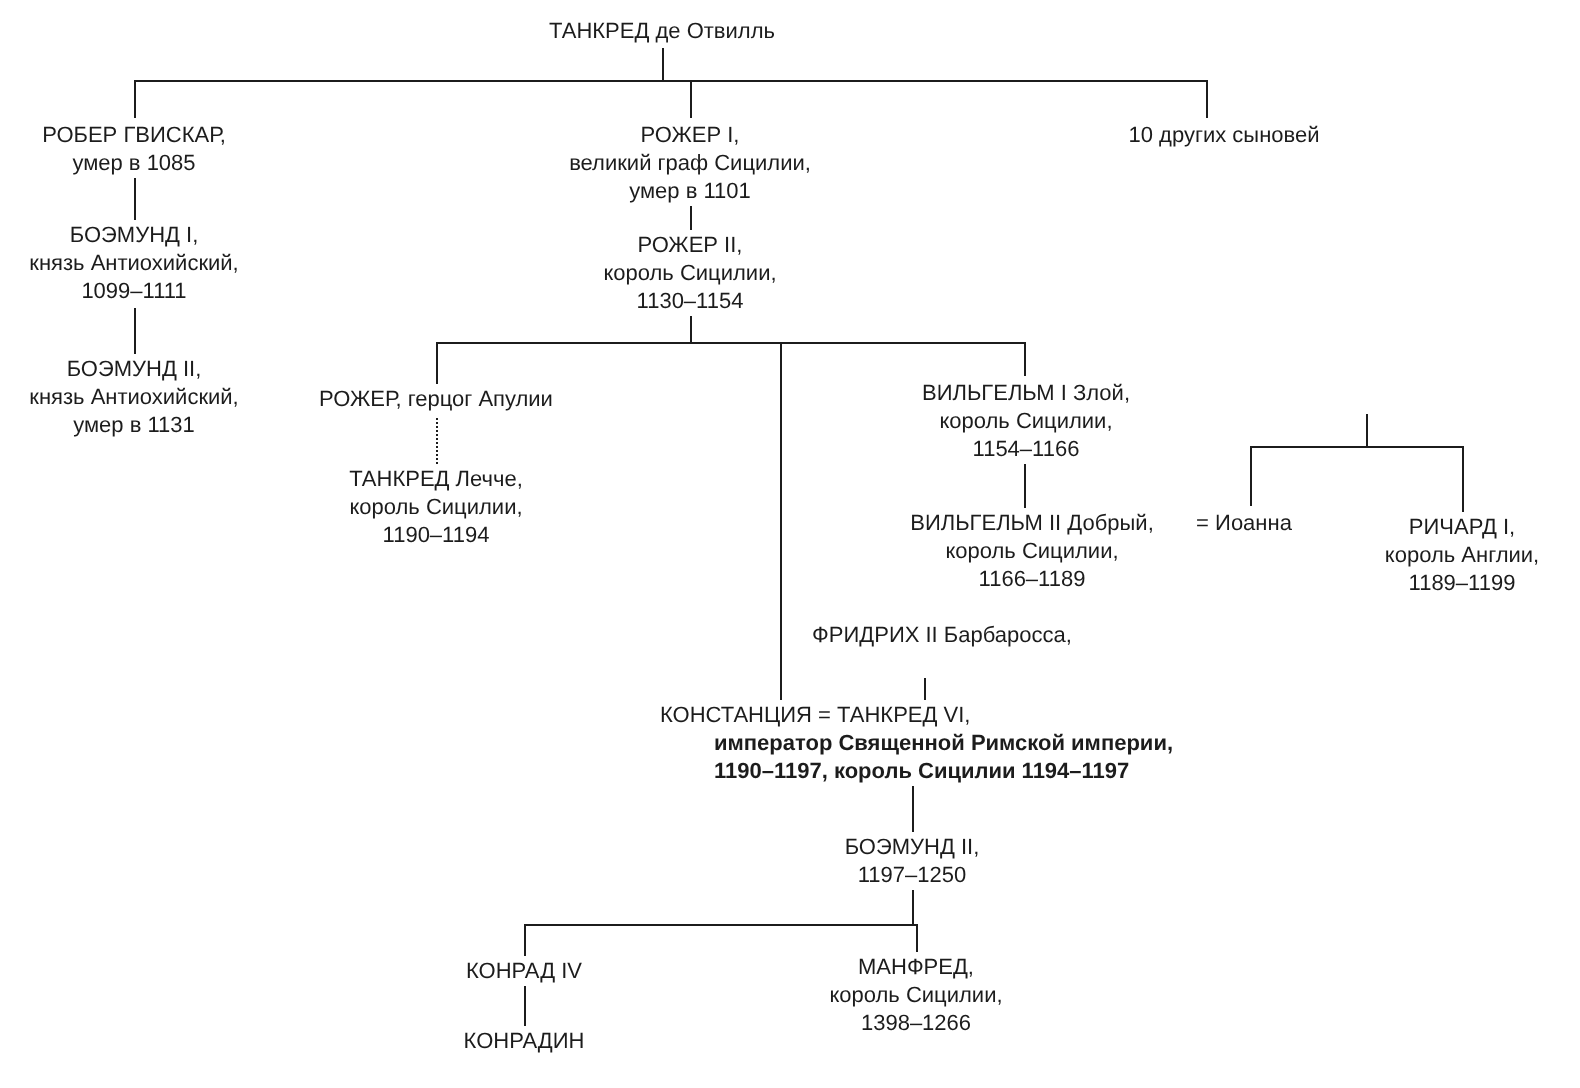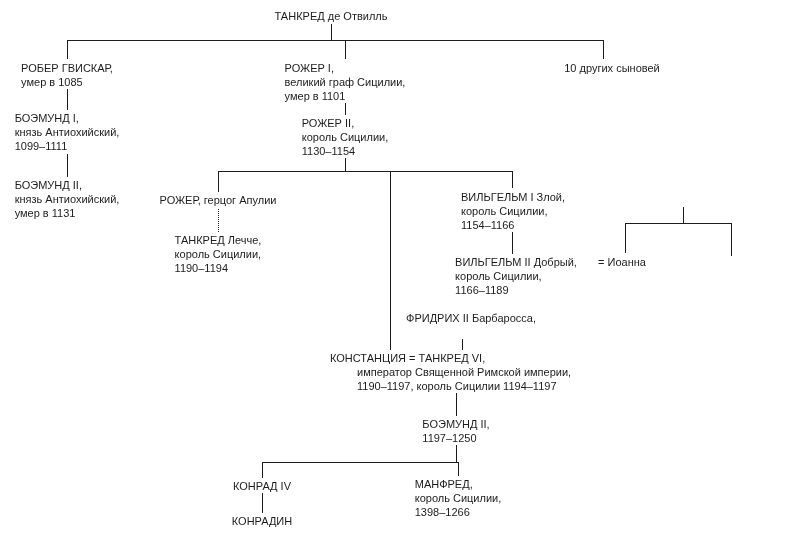--- a/index.html
+++ b/index.html
@@ -3,24 +3,24 @@
 <meta charset="utf-8">
 <style>
   * { margin:0; padding:0; box-sizing:border-box; }
   html,body { background:#ffffff; }
   body { font-family:"Liberation Sans", sans-serif; }
   .canvas {
     position:relative; width:790px; height:544px; margin:0 auto;
     background:#ffffff; color:#1c1c1c; font-size:11px; line-height:14px;
     overflow:hidden;
   }
-  .node { position:absolute; white-space:nowrap; text-align:left; }
+  .node { position:absolute; white-space:nowrap; text-align:center; }
   .node.c { transform:translateX(-50%); }
   .node.l { text-align:left; }
-  .node .indent { padding-left:27px; }
+  .node .indent { padding-left:27px;font-weight:bold; }
   .vline { position:absolute; width:1px; background:#1c1c1c; }
   .hline { position:absolute; height:1px; background:#1c1c1c; }
   .vdotted { position:absolute; width:0; border-left:1px dotted #1c1c1c; }
 </style>
 </head>
 <body>
 
 <div class="canvas">
 
   <div class="node c" style="left:331px;top:9px">
@@ -80,20 +80,25 @@
     <div>ВИЛЬГЕЛЬМ II Добрый,</div>
     <div>король Сицилии,</div>
     <div>1166–1189</div>
   </div>
 
   <div class="node c" style="left:622px;top:255px">
     <div>= Иоанна</div>
   </div>
 
 
+  <div class="node c" style="left:731px;top:257px">
+    <div>РИЧАРД I,</div>
+    <div>король Англии,</div>
+    <div>1189–1199</div>
+  </div>
 
   <div class="node c" style="left:471px;top:311px">
     <div>ФРИДРИХ II Барбаросса,</div>
   </div>
 
   <div class="node l" style="left:330px;top:351px">
     <div>КОНСТАНЦИЯ = ТАНКРЕД VI,</div>
     <div class="indent">император Священной Римской империи,</div>
     <div class="indent">1190–1197, король Сицилии 1194–1197</div>
   </div>

